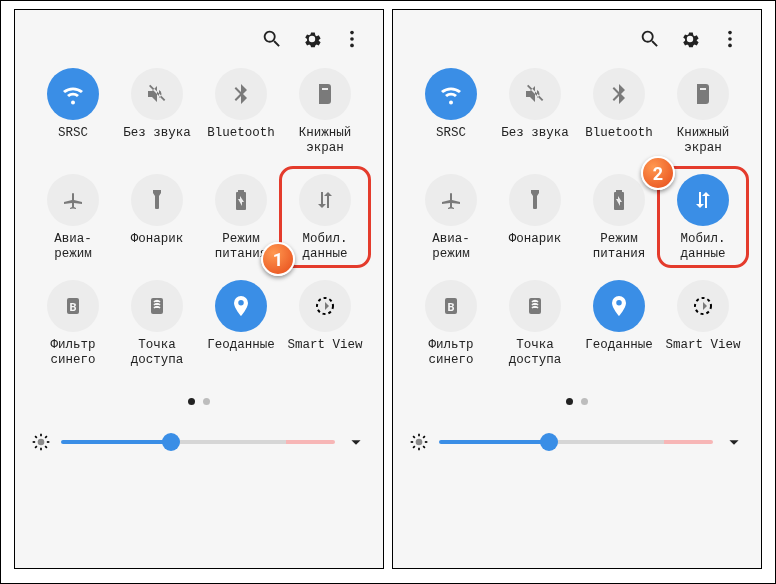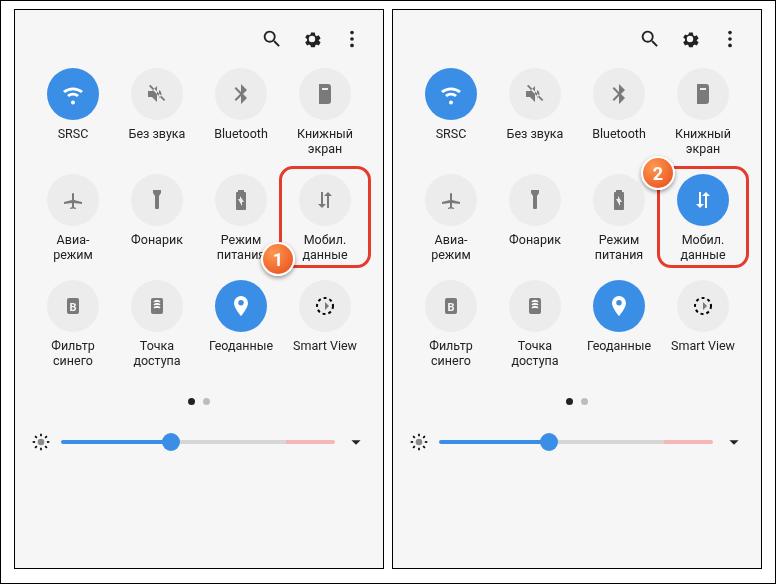--- a/index.html
+++ b/index.html
@@ -54,20 +54,21 @@
   .circ.on { background: #3a8ee6; }
   .circ svg { width: 24px; height: 24px; fill: #7a7a7a; }
   .circ.on svg { fill: #fff; }
   .lbl {
     font-size: 12.5px;
     color: #222;
     text-align: center;
     line-height: 1.2;
     white-space: pre-line;
     min-height: 30px;
+    font-family: Liberation Mono, monospace;
   }
   .hl {
     border: 3.5px solid #e43b2c;
     border-radius: 14px;
     position: absolute;
     top: -8px; left: -4px; right: -4px; bottom: -6px;
     pointer-events: none;
   }
   .badge {
     position: absolute;

